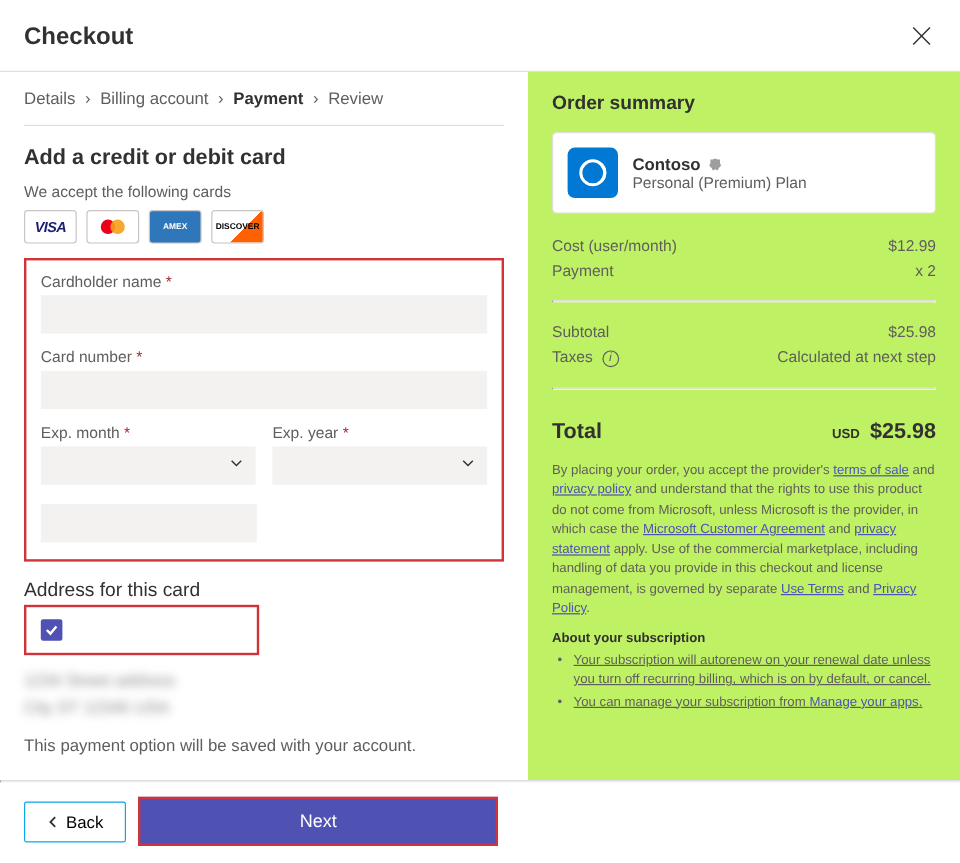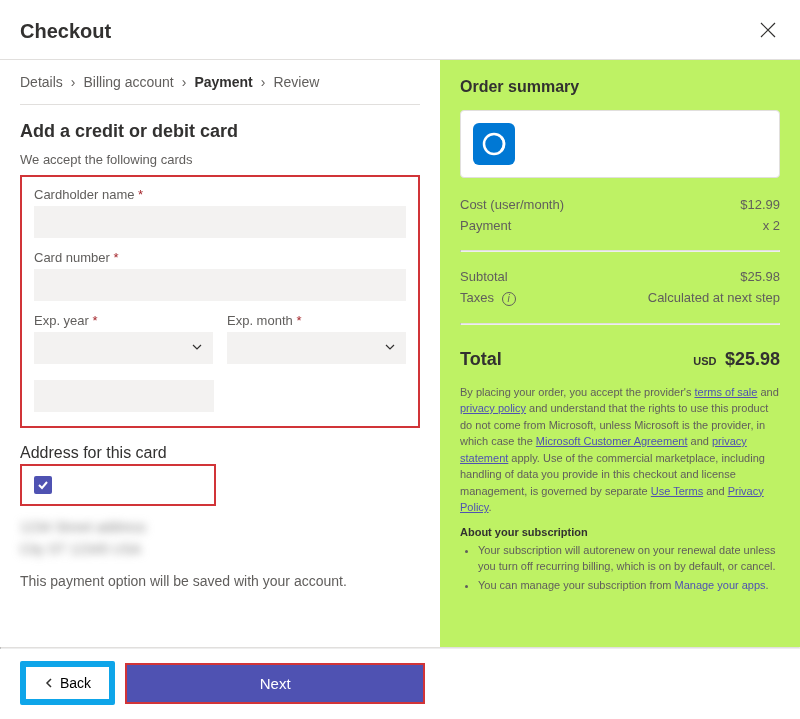--- a/index.html
+++ b/index.html
@@ -43,40 +43,40 @@
     .cvv-input { width: 180px; height: 32px; background: #f3f2f1; border: none; padding: 0 10px; }
     .info-icon { width: 14px; height: 14px; border: 1px solid #605e5c; border-radius: 50%; display: inline-flex; align-items: center; justify-content: center; font-size: 10px; font-style: italic; color: #605e5c; margin-left: 4px; }
     .left h3 { font-size: 16px; font-weight: 400; margin: 16px 0 2px; }
     .check-box { border: 2px solid #d13438; padding: 10px 12px; display: flex; align-items: center; gap: 10px; width: 196px; }
     .cb { width: 18px; height: 18px; background: #4f52b2; border-radius: 2px; display: flex; align-items: center; justify-content: center; }
     .cb svg { width: 12px; height: 12px; }
     .blur-text { filter: blur(4px); color: #888; font-size: 14px; margin-top: 10px; line-height: 1.6; }
     .save-note { font-size: 14px; color: #605e5c; margin-top: 12px; }
     .footer { position: absolute; bottom: 0; left: 0; right: 0; background: #fff; padding: 14px 20px; display: flex; gap: 10px; align-items: center; }
     .footer-div { border-top: 1px solid #e1dfdd; position: absolute; top: 0; left: 0; right: 0; }
-    .back-btn { padding: 8px 18px; border: 6px solid #0ea5e9; background: #fff; border-radius: 2px; font-size: 14px; cursor: pointer; display: flex; align-items: center; gap: 6px; text-align: center; }
+    .back-btn { padding: 8px 18px; border: 1px solid #0ea5e9; background: #fff; border-radius: 2px; font-size: 14px; cursor: pointer; display: flex; align-items: center; gap: 6px; text-align: center; }
     .next-btn { flex: 0 0 300px; padding: 10px; background: #4f52b2; color: #fff; border: 2px solid #d13438; font-size: 15px; cursor: pointer; }
     .right h2 { font-size: 16px; font-weight: 600; margin-bottom: 14px; }
     .prod-card { border: 1px solid #e1dfdd; border-radius: 4px; padding: 12px; display: flex; gap: 12px; align-items: center; margin-bottom: 16px; background: #fff; }
     .prod-icon { width: 42px; height: 42px; background: #0078d4; border-radius: 6px; display: flex; align-items: center; justify-content: center; }
     .prod-icon svg { width: 28px; height: 28px; }
     .prod-name { font-weight: 600; font-size: 14px; display: flex; align-items: center; gap: 6px; }
     .badge { width: 12px; height: 12px; color: #605e5c; }
     .prod-plan { font-size: 13px; color: #605e5c; }
     .row-item { display: flex; justify-content: space-between; font-size: 13px; color: #605e5c; padding: 3px 0; }
     .sum-div { border-top: 1px solid #e1dfdd; margin: 14px 0; }
     .total-row { display: flex; justify-content: space-between; align-items: baseline; margin-top: 24px; }
     .total-label { font-size: 18px; font-weight: 700; }
     .total-val { font-size: 18px; font-weight: 700; }
     .total-cur { font-size: 11px; font-weight: 600; margin-right: 4px; }
     .legal { font-size: 11px; color: #605e5c; line-height: 1.5; margin-top: 14px; }
     .legal a { color: #4f52b2; text-decoration: underline; cursor: pointer; }
     .sub-head { font-size: 11px; font-weight: 600; color: #323130; margin-top: 10px; }
     .sub-list { font-size: 11px; color: #605e5c; padding-left: 18px; margin-top: 4px; line-height: 1.5; }
-    .sub-list li { margin-bottom: 2px; }
+    .sub-list li { margin-bottom: 2px; text-decoration: underline; }
   </style>
 </head>
 <body>
 
 <div class="container">
   <div class="header">
     <h1>Checkout</h1>
     <button class="close-btn">
       <svg viewBox="0 0 16 16">
           <path d="M1 1 L15 15 M15 1 L1 15" stroke="#323130" stroke-width="1.2" fill="none"></path>
@@ -93,49 +93,60 @@
         <span>Billing account</span>
         <span class="sep">›</span>
         <span class="current">Payment</span>
         <span class="sep">›</span>
         <span>Review</span>
       </div>
       <div class="bc-div"></div>
 
       <h2>Add a credit or debit card</h2>
       <div class="accept">We accept the following cards</div>
+      <div class="card-logos">
+        <div class="card-logo visa">VISA</div>
+        <div class="card-logo">
+            <div class="mc">
+              <span class="r"></span>
+              <span class="y"></span>
+            </div>
+          </div>
+        <div class="card-logo amex">AMEX</div>
+        <div class="card-logo disc">DISCOVER</div>
+      </div>
 
       <div class="form-box">
         <div class="field">
           <label class="req">Cardholder name</label>
           <input class="input" value="" style="">
         </div>
         <div class="field">
           <label class="req">Card number</label>
           <input class="input" value="" style="">
         </div>
         <div class="row">
+          <div class="field">
+            <label class="req">Exp. month</label>
+            <div class="select-wrap">
+              <select class="select"></select>
+              <span class="chev"><svg viewBox="0 0 12 12">
+                    <path d="M2 4 L6 8 L10 4" stroke="#323130" stroke-width="1.2" fill="none"></path>
+                  </svg></span>
+            </div>
+          </div>
           <div class="field">
             <label class="req">Exp. year</label>
             <div class="select-wrap">
               <select class="select"></select>
               <span class="chev"><svg viewBox="0 0 12 12">
                     <path d="M2 4 L6 8 L10 4" stroke="#323130" stroke-width="1.2" fill="none"></path>
                   </svg></span>
             </div>
           </div>
-          <div class="field">
-            <label class="req">Exp. month</label>
-            <div class="select-wrap">
-              <select class="select"></select>
-              <span class="chev"><svg viewBox="0 0 12 12">
-                    <path d="M2 4 L6 8 L10 4" stroke="#323130" stroke-width="1.2" fill="none"></path>
-                  </svg></span>
-            </div>
-          </div>
         </div>
         <div class="field" style="margin-bottom:0;">
           <input class="cvv-input" style="margin-top: 4px;" value="">
         </div>
       </div>
 
       <h3>Address for this card</h3>
       <div class="check-box">
         <div class="cb">
           <svg viewBox="0 0 12 12">
@@ -148,20 +159,29 @@
     </div>
 
     <div class="right">
       <h2>Order summary</h2>
       <div class="prod-card">
         <div class="prod-icon">
           <svg viewBox="0 0 28 28">
               <circle cx="14" cy="14" r="10" stroke="#fff" stroke-width="2.5" fill="none"></circle>
               <path d="M14 4 A10 10 0 0 1 24 14" stroke="#fff" stroke-width="2.5" fill="none" transform="rotate(45 14 14)"></path>
             </svg>
+        </div>
+        <div>
+          <div class="prod-name">
+            <span>Contoso</span>
+            <svg class="badge" viewBox="0 0 12 12">
+                <path d="M6 1 L8 2 L10 2 L10 5 L11 7 L9 9 L8 11 L6 10 L4 11 L3 9 L1 7 L2 5 L2 2 L4 2 Z" fill="#605e5c" opacity="0.6"></path>
+              </svg>
+          </div>
+          <div class="prod-plan">Personal (Premium) Plan</div>
         </div>
       </div>
       <div class="row-item">
         <span>Cost  (user/month)</span>
         <span>$12.99</span>
       </div>
       <div class="row-item">
         <span>Payment</span>
         <span>x 2</span>
       </div>

